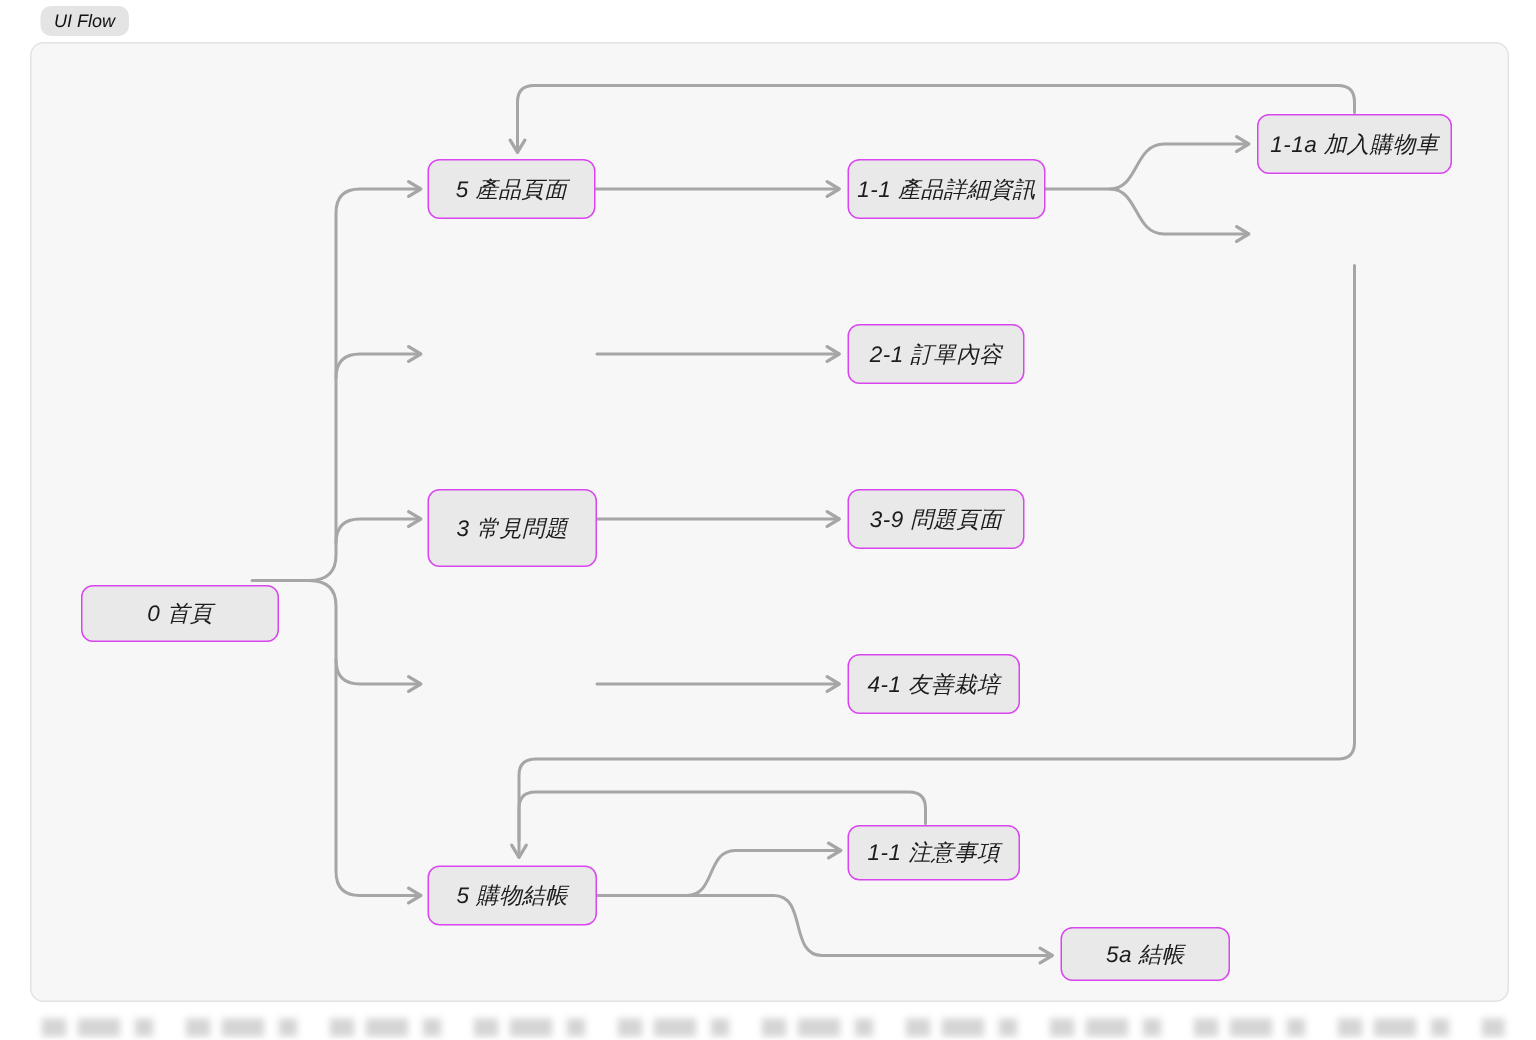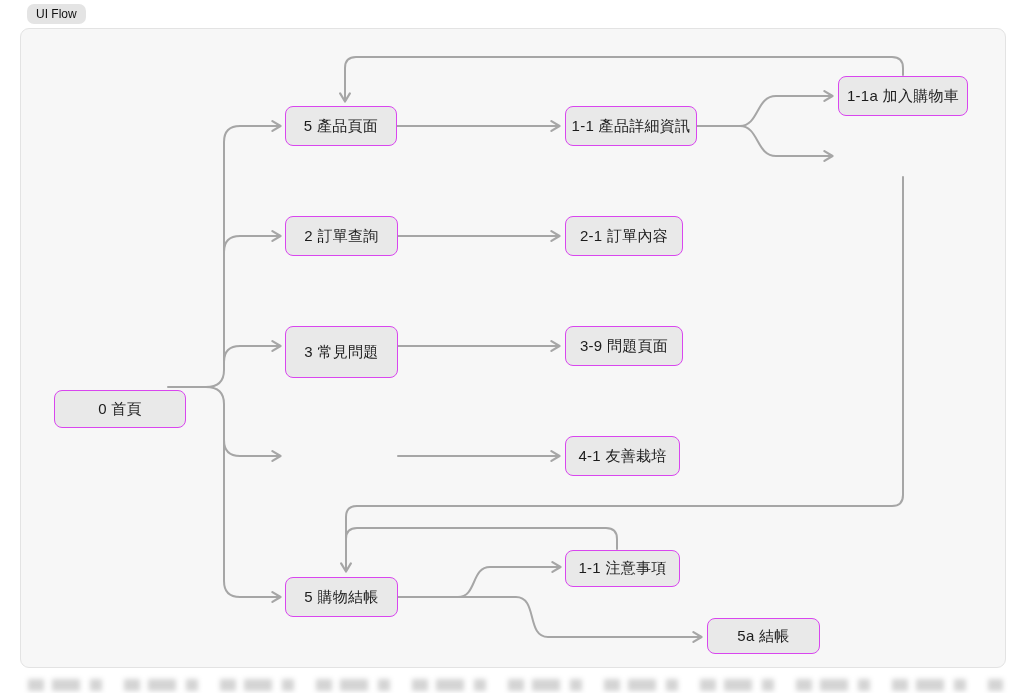--- a/index.html
+++ b/index.html
@@ -1,18 +1,18 @@
 <!DOCTYPE html>
 <html><head>
 <meta charset="utf-8">
 <style>
   html,body{margin:0;padding:0;background:#ffffff;}
   .stage{
     position:relative;width:1024px;height:693px;overflow:hidden;
-    font-family:"Liberation Sans","DejaVu Sans",sans-serif;background:#ffffff;
+    font-family:"Liberation Sans","DejaVu Sans",sans-serif;background:#ffffff;font-style:italic;
   }
   .badge{
     position:absolute;left:27px;top:4px;
     background:#e4e4e4;color:#111;border-radius:7px;
     font-size:12px;font-weight:500;line-height:1;padding:4px 9px;
   }
   .panel{
     position:absolute;left:20px;top:28px;width:986px;height:640px;
     background:#f7f7f7;border:1px solid #e3e3e3;border-radius:9px;
     box-sizing:border-box;
@@ -73,21 +73,20 @@
       <path d="M398 597 H516 C538 597 526 637 548 637 H701" marker-end="url(#arrow)"></path>
     </g>
   </svg>
 
   <div class="node" style="left:54px;top:390px;width:132px;height:38px">0 首頁</div>
 
   <div class="node" style="left:285px;top:106px;width:112px;height:40px">5 產品頁面</div>
   <div class="node" style="left:565px;top:106px;width:132px;height:40px">1-1 產品詳細資訊</div>
   <div class="node" style="left:838px;top:76px;width:130px;height:40px">1-1a 加入購物車</div>
 
-  <div class="node" style="left:285px;top:216px;width:113px;height:40px">2 訂單查詢</div>
   <div class="node" style="left:565px;top:216px;width:118px;height:40px">2-1 訂單內容</div>
 
   <div class="node" style="left:285px;top:326px;width:113px;height:52px">3 常見問題</div>
   <div class="node" style="left:565px;top:326px;width:118px;height:40px">3-9 問題頁面</div>
 
   <div class="node" style="left:565px;top:436px;width:115px;height:40px">4-1 友善栽培</div>
 
   <div class="node" style="left:285px;top:577px;width:113px;height:40px">5 購物結帳</div>
   <div class="node" style="left:565px;top:550px;width:115px;height:37px">1-1 注意事項</div>
   <div class="node" style="left:707px;top:618px;width:113px;height:36px">5a 結帳</div>

